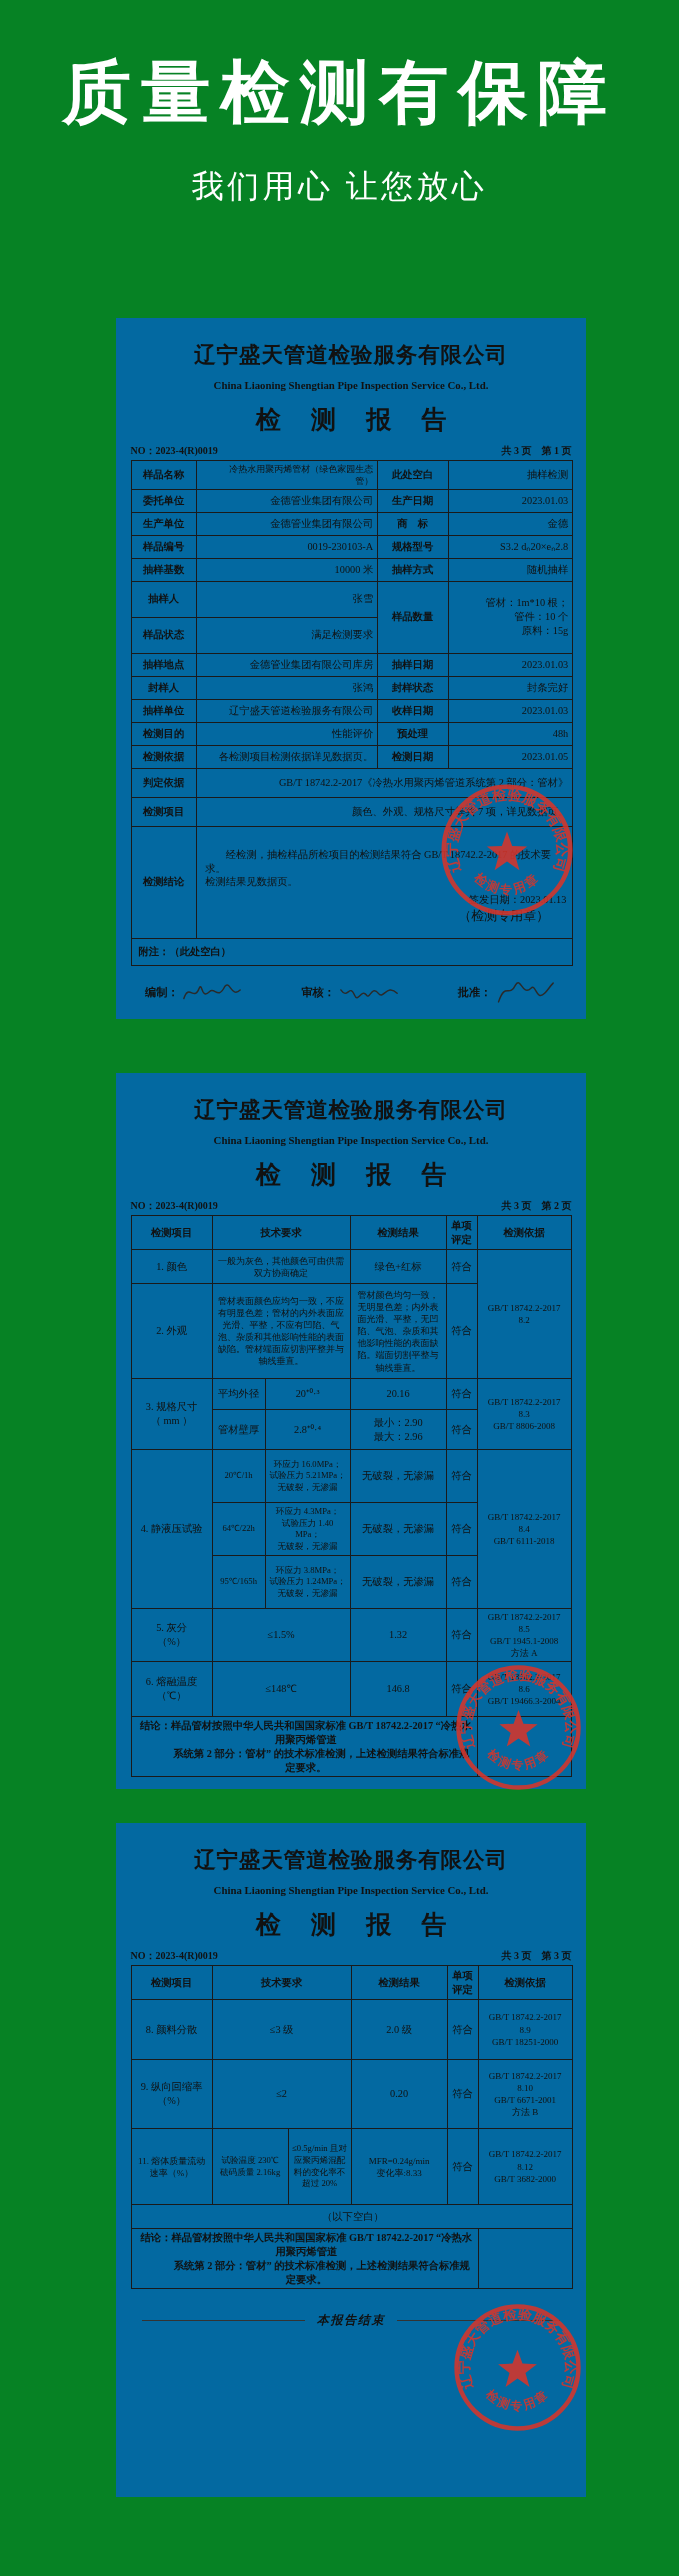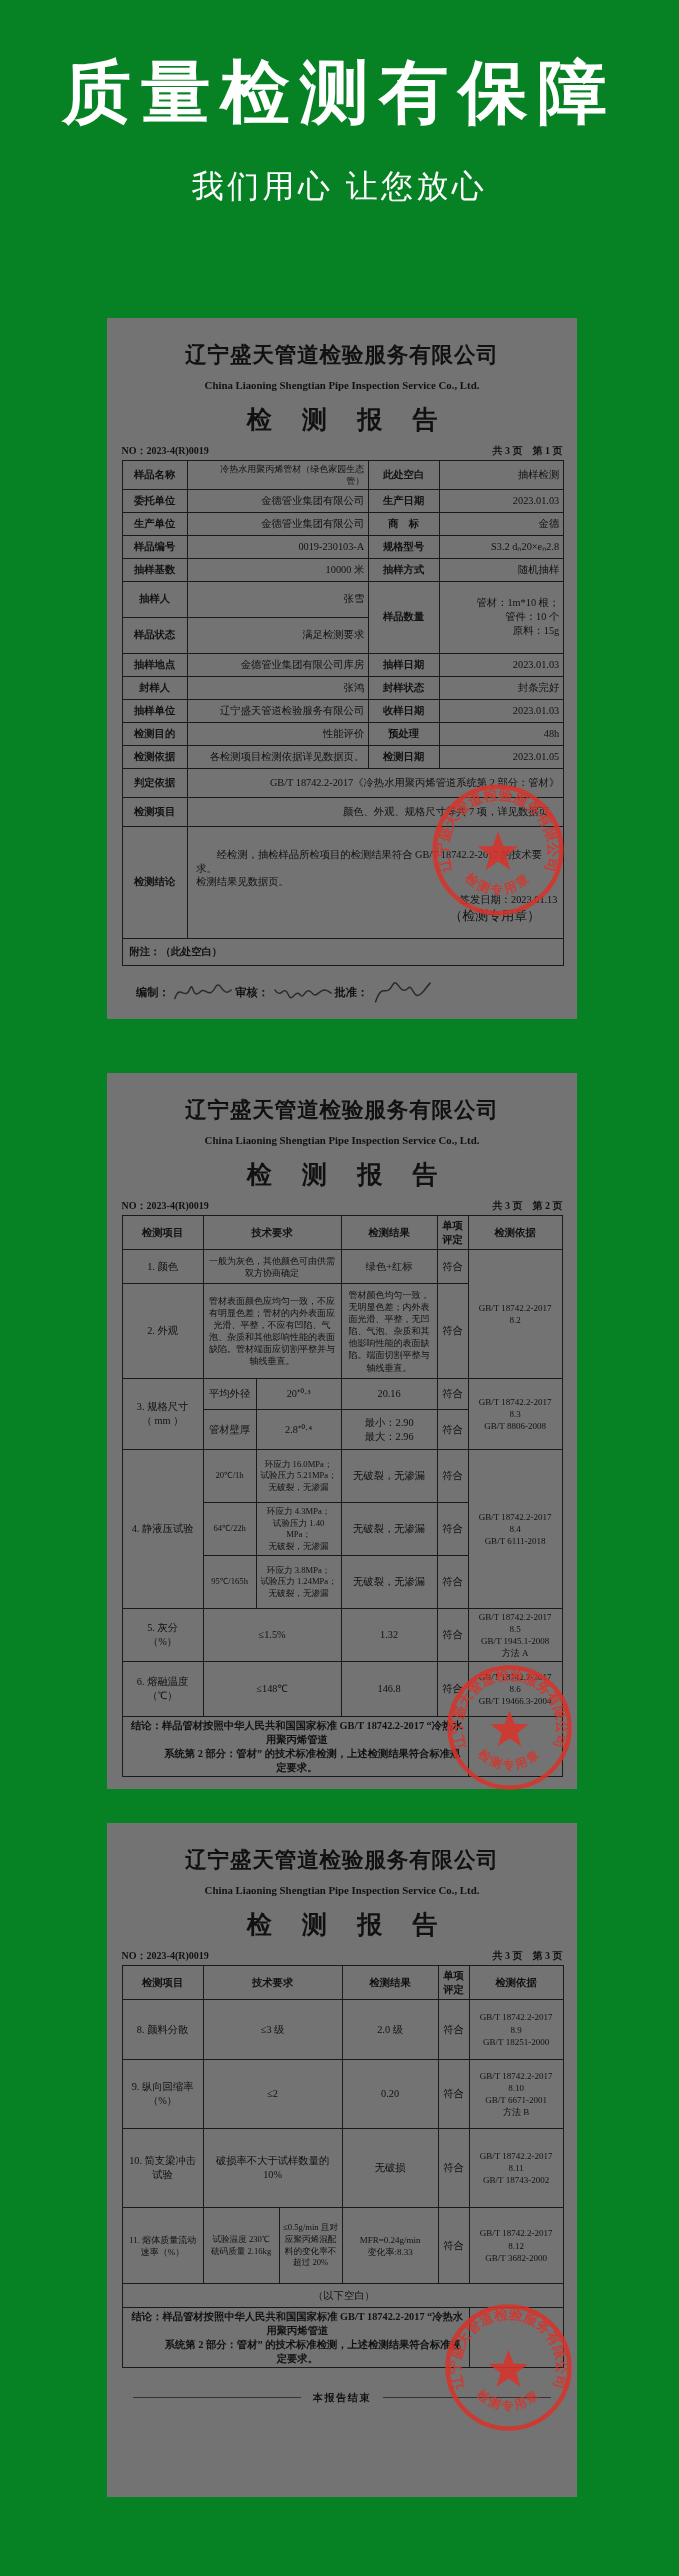--- a/index.html
+++ b/index.html
@@ -15,21 +15,21 @@
     color:#fff;font-family:"Liberation Sans",sans-serif;font-weight:bold;
     font-size:69px;letter-spacing:10.3px;line-height:1;white-space:nowrap;
   }
   .hero-sub{
     position:absolute;top:170px;left:0;width:679px;text-align:center;
     color:#fff;font-family:"Liberation Sans",sans-serif;
     font-size:32px;letter-spacing:3.4px;line-height:1;white-space:nowrap;
   }
   
   .page{
-    position:absolute;left:107px;width:470px;background:#737373;
+    position:absolute;left:116px;width:470px;background:#0369a1;
     box-sizing:border-box;padding-bottom:12px;
   }
   #page1{top:318px;min-height:671px;}
   #page2{top:1073px;min-height:674px;}
   #page3{top:1823px;min-height:674px;}
   .company-cn{padding-top:22.4px;text-align:center;font-size:21.5px;font-weight:bold;letter-spacing:0.9px;}
   .company-en{margin-top:9.5px;text-align:center;font-size:10.8px;font-weight:bold;}
   .report-title{margin-top:12px;text-align:center;font-size:25px;font-weight:bold;letter-spacing:12px;text-indent:12px;}
   .meta{display:flex;justify-content:space-between;align-items:flex-end;margin:7.7px 14.6px 2.6px 14.6px;font-size:10px;font-weight:bold;}
   table{border-collapse:collapse;margin:0 14.6px;width:440px;table-layout:fixed;border:1.7px solid #1a1a1a;}
@@ -48,32 +48,32 @@
   .t1 tr.std{height:23px;} .t1 tr.tall{height:36px;} .t1 tr.mid{height:29px;}
   .t1 td.lab{font-weight:bold;text-align:center;}
   .t1 td.val{text-align:right;padding-left:15px;}
   tr.concl-row{height:101px;}
   td.concl-cell{vertical-align:top;text-align:left;padding:6.9px 8.6px;position:relative;}
   .concl-text{text-indent:2em;}
   .issue-date{position:absolute;right:5.2px;bottom:31px;font-size:10.3px;}
   .issue-note{position:absolute;right:22.4px;bottom:13.8px;font-size:13px;}
   tr.note-row{height:27.5px;}
   td.note-cell{text-align:left;font-weight:bold;padding-left:6.9px;}
-  .sign-row{display:flex;margin:12px 29px 0 29px;align-items:center;}
+  .sign-row{display:flex;justify-content:space-between;margin:12px 29px 0 29px;align-items:center;}
   .sign-item{display:flex;align-items:center;}
   .sign-label{font-size:11.2px;font-weight:bold;}
   .sig{margin-left:1.7px;}
   
   .t2 col.c1{width:81px;} .t2 col.c2{width:53px;} .t2 col.c3{width:85px;} .t2 col.c4{width:96px;} .t2 col.c5{width:31px;} .t2 col.c6{width:94px;}
   .t3 col.c1{width:81px;} .t3 col.c2{width:76px;} .t3 col.c3{width:63px;} .t3 col.c4{width:96px;} .t3 col.c5{width:31px;} .t3 col.c6{width:94px;}
   .rt th{font-weight:bold;text-align:center;height:34px;}
   .rt td{text-align:center;}
   .endline{display:flex;align-items:center;margin:22.4px 26px 0 26px;}
   .endline .rule{flex:1;height:0;border-top:1.3px solid #333;}
-  .endline .end-text{padding:0 12px;font-size:10px;font-weight:bold;letter-spacing:1.7px;}
+  .endline .end-text{padding:0 12px;font-size:12px;font-weight:bold;letter-spacing:1.7px;font-style:italic;}
   
   .stamp{position:absolute;opacity:.88;pointer-events:none;}
   #stamp1{width:138px;height:138px;right:10.3px;top:463px;}
   #stamp2{width:131px;height:131px;right:1.7px;bottom:-3.4px;}
   #stamp3{width:133px;height:133px;right:1.7px;top:478px;}
   .stamp text{font-family:"Liberation Sans",sans-serif;font-weight:bold;}
 </style>
 </head>
 <body>
 
@@ -401,30 +401,20 @@
       <td>9. 纵向回缩率
 （%）</td>
       <td colspan="2">≤2</td>
       <td>0.20</td>
       <td>符合</td>
       <td class="small">GB/T 18742.2-2017
 8.10
 GB/T 6671-2001
 方法 B</td>
     </tr>
-    <tr style="height:79px">
-      <td>10. 简支梁冲击
-试验</td>
-      <td colspan="2">破损率不大于试样数量的 10%</td>
-      <td>无破损</td>
-      <td>符合</td>
-      <td class="small">GB/T 18742.2-2017
-8.11
-GB/T 18743-2002</td>
-    </tr>
     <tr style="height:76px">
       <td class="small">11. 熔体质量流动
 速率（%）</td>
       <td class="xs">试验温度 230℃
 砝码质量 2.16kg</td>
       <td class="xs">≤0.5g/min 且对应聚丙烯混配料的变化率不超过 20%</td>
       <td class="small">MFR=0.24g/min
 变化率:8.33</td>
       <td>符合</td>
       <td class="small">GB/T 18742.2-2017

